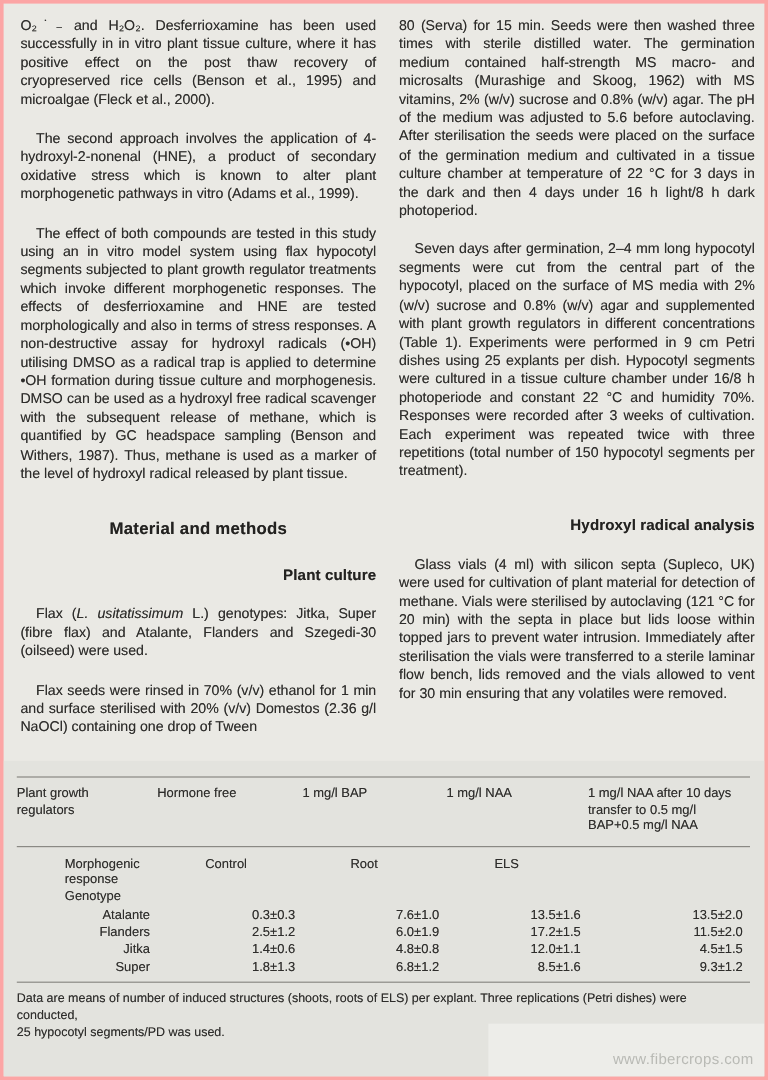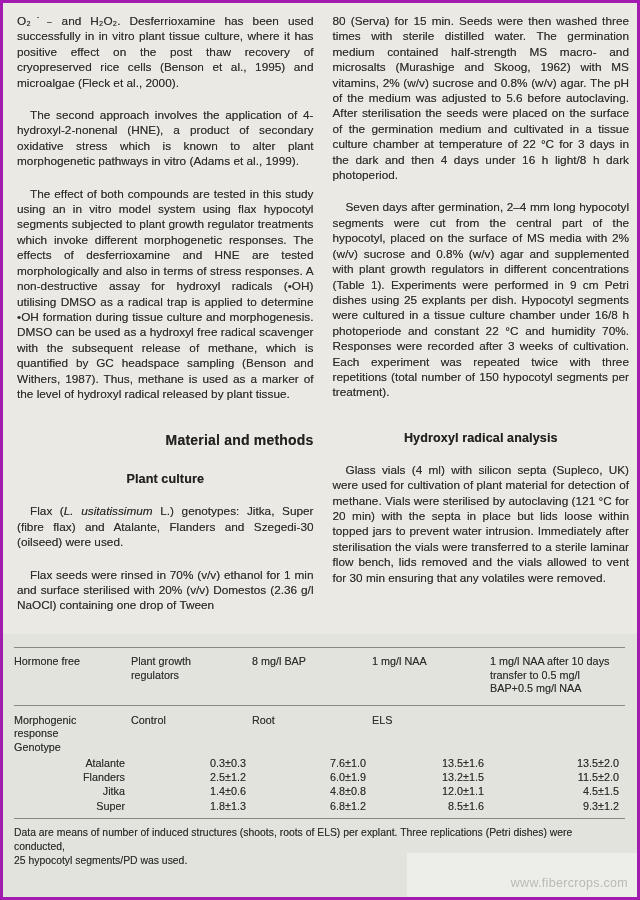--- a/index.html
+++ b/index.html
@@ -11,44 +11,44 @@
   }
   *{box-sizing:border-box;}
   html,body{margin:0;padding:0;}
   body{
     width:640px;height:900px;position:relative;
     background:#ffffff;
     font-family:"Liberation Sans","DejaVu Sans",sans-serif;
     color:var(--text);
     -webkit-font-smoothing:antialiased;
   }
-  .scan-frame{position:absolute;inset:0;background:#a21caf;}
+  .scan-frame{position:absolute;inset:0;background:#fca5a5;}
   .scan-inner{
     position:absolute;inset:3px;background:var(--page-bg);overflow:hidden;
   }
   
   .text-cols{
     position:absolute;top:11px;left:14px;width:612px;
     display:flex;gap:19px;
   }
   .col{
     width:297px;
     font-size:11.8px;line-height:15.4px;
     text-align:justify;
     text-shadow:0 0 0.45px rgba(40,40,38,0.55);
   }
   .col p{margin:0;}
   .col p.ind{text-indent:13px;margin-top:17px;}
   h2.sect{
     font-size:14px;line-height:16px;font-weight:bold;color:#232220;
-    margin:30px 0 0 0;text-align:right;letter-spacing:0.2px;
+    margin:30px 0 0 0;text-align:center;letter-spacing:0.2px;
   }
   h3.subsect{
     font-size:12.6px;line-height:15px;font-weight:bold;color:#232220;
-    margin:24px 0 14px 0;text-align:center;letter-spacing:0.1px;
+    margin:24px 0 14px 0;text-align:right;letter-spacing:0.1px;
   }
   .right-col h3.subsect{margin-top:30px;}
   i{font-style:italic;}
 
   
   .table-panel{
     position:absolute;left:0;right:0;top:631px;bottom:0;
     background:var(--panel-bg);
     padding:13px 12px 0 11px;
     font-size:10.8px;
@@ -60,21 +60,21 @@
   .tcaption .cap-label{font-weight:bold;margin-right:12px;color:#232220;}
   .rule{height:1px;background:var(--rule);}
   .tgrid{
     display:grid;
     grid-template-columns:117px 121px 120px 118px 1fr;
   }
   .tgrid .cell{padding-right:6px;}
   .thead1{padding:7px 0 9px 0;}
   .thead1 .cell{line-height:13.6px;}
   .thead2{padding:8px 0 0 0;}
-  .thead2 .cell{line-height:13.6px;}
+  .thead2 .cell{line-height:13.6px;margin-left:40px;}
   .preline{white-space:pre-line;}
   .tbody{padding:1px 0 5px 0;text-align:right;}
   .trow{
     display:grid;
     grid-template-columns:117px 121px 120px 118px 1fr;
     line-height:14.4px;
   }
   .trow .cell{padding-right:6px;}
   .footnote{
     margin-top:7px;
@@ -117,24 +117,24 @@
         <p class="ind">Glass vials (4 ml) with silicon septa (Supleco, UK) were used for cultivation of plant material for detection of methane. Vials were sterilised by autoclaving (121 °C for 20 min) with the septa in place but lids loose within topped jars to prevent water intrusion. Immediately after sterilisation the vials were transferred to a sterile laminar flow bench, lids removed and the vials allowed to vent for 30 min ensuring that any volatiles were removed.</p>
       </div>
 
     </div>
 
     <div class="table-panel">
 
       <div class="rule"></div>
 
       <div class="tgrid thead1">
-        <div class="cell preline">Hormone free</div>
         <div class="cell preline">Plant growth
 regulators</div>
-        <div class="cell preline">8 mg/l BAP</div>
+        <div class="cell preline">Hormone free</div>
+        <div class="cell preline">1 mg/l BAP</div>
         <div class="cell preline">1 mg/l NAA</div>
         <div class="cell preline">1 mg/l NAA after 10 days
 transfer to 0.5 mg/l
 BAP+0.5 mg/l NAA</div>
       </div>
 
       <div class="rule"></div>
 
       <div class="tgrid thead2">
         <div class="cell preline">Morphogenic
@@ -150,21 +150,21 @@
           <div class="cell">Atalante</div>
           <div class="cell">0.3±0.3</div>
           <div class="cell">7.6±1.0</div>
           <div class="cell">13.5±1.6</div>
           <div class="cell">13.5±2.0</div>
         </div>
         <div class="trow">
           <div class="cell">Flanders</div>
           <div class="cell">2.5±1.2</div>
           <div class="cell">6.0±1.9</div>
-          <div class="cell">13.2±1.5</div>
+          <div class="cell">17.2±1.5</div>
           <div class="cell">11.5±2.0</div>
         </div>
         <div class="trow">
           <div class="cell">Jitka</div>
           <div class="cell">1.4±0.6</div>
           <div class="cell">4.8±0.8</div>
           <div class="cell">12.0±1.1</div>
           <div class="cell"> 4.5±1.5</div>
         </div>
         <div class="trow">

